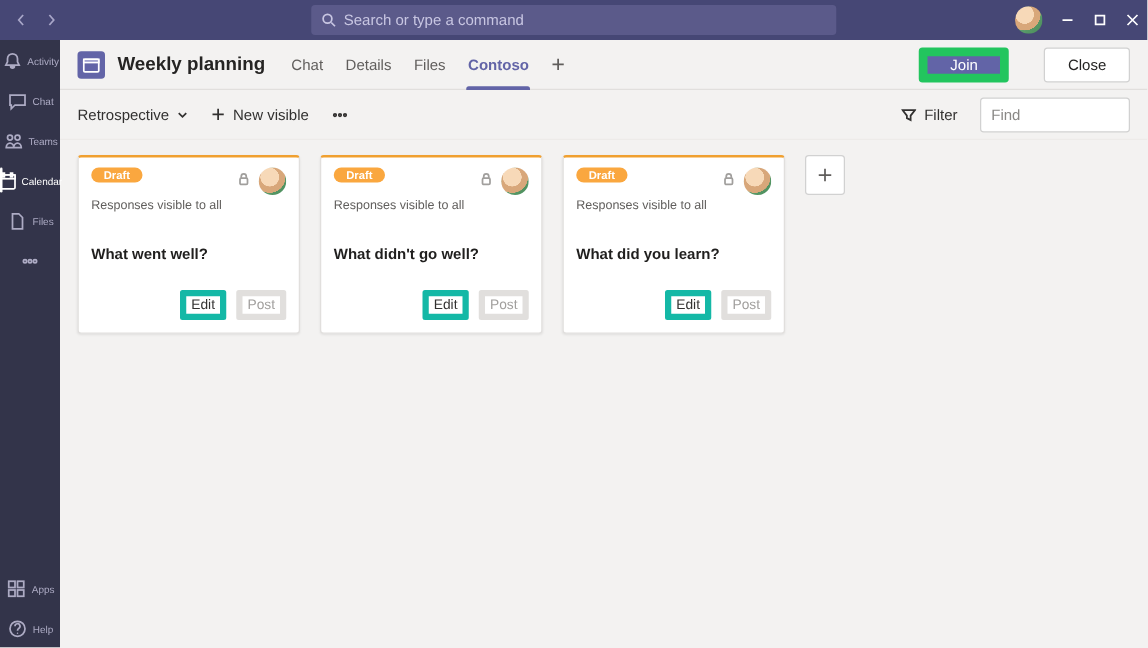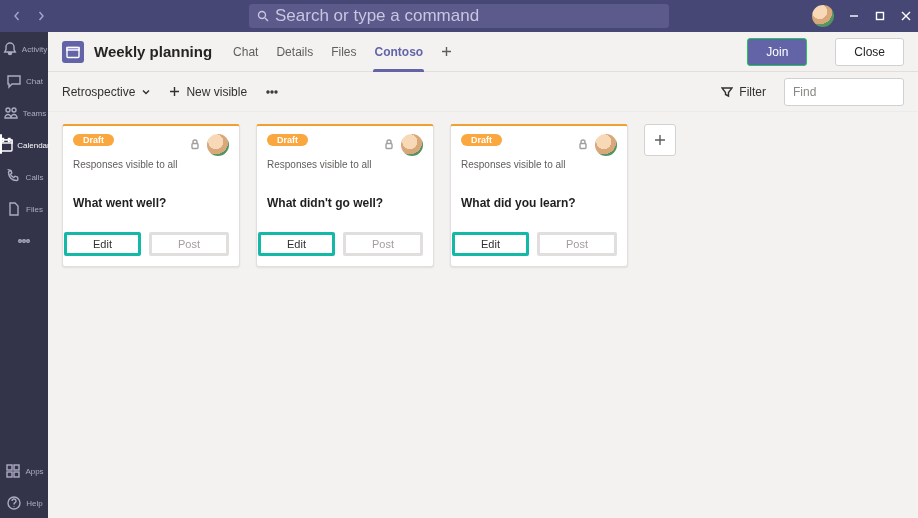--- a/index.html
+++ b/index.html
@@ -5,21 +5,21 @@
   * { box-sizing: border-box; margin: 0; padding: 0; font-family: "Segoe UI", Arial, sans-serif; }
   html, body { width: 918px; height: 518px; overflow: hidden; }
   body { background: #f3f2f1; display:flex; flex-direction:column; }
 
   
   .titlebar { height: 32px; background: #464775; display:flex; align-items:center; color:#c8c6e2; position:relative; }
   .nav-arrows { display:flex; gap:10px; margin-left:10px; }
   .nav-arrow { width:14px; height:14px; display:flex; align-items:center; justify-content:center; cursor:pointer; color:#a8a6c8;}
   .search-wrap { position:absolute; left:50%; transform:translateX(-50%); width:420px; height:24px; background:#5b5a8a; border-radius:3px; display:flex; align-items:center; padding:0 8px; color:#c8c6e2; font-size:12px;}
   .search-wrap svg { margin-right:6px; }
-  .search-wrap input { flex:1; background:transparent; border:none; outline:none; color:#c8c6e2; font-size:17px;}
+  .search-wrap input { flex:1; background:transparent; border:none; outline:none; color:#c8c6e2; font-size:12px;}
   .search-wrap input::placeholder { color:#c8c6e2; }
   .win-controls { margin-left:auto; margin-right:6px; display:flex; align-items:center; gap:14px; }
   .avatar-sm { width:22px; height:22px; border-radius:50%; background: radial-gradient(circle at 35% 30%, #f7d9b8 35%, #d8a77a 36%, #d8a77a 60%, transparent 61%), linear-gradient(135deg,#6fb07f,#4a8c5a); position:relative; overflow:hidden;}
   .win-btn { width:12px; height:12px; color:#fff; display:flex; align-items:center; justify-content:center; cursor:pointer; }
 
   
   .body { flex:1; display:flex; min-height:0; }
 
   
   .rail { width:48px; background:#33344a; display:flex; flex-direction:column; align-items:center; color:#adabc4; font-size:8px; }
@@ -34,21 +34,21 @@
   .header { height:40px; background:#f3f2f1; border-bottom:1px solid #e1dfdd; display:flex; align-items:center; padding:0 14px; gap:10px;}
   .meeting-icon { width:22px; height:22px; border-radius:3px; background:#6264a7; display:flex; align-items:center; justify-content:center; color:#fff; }
   .title { font-size:15px; font-weight:700; color:#252423; margin-right:10px;}
   .tabs { display:flex; gap:16px; font-size:12px; color:#605e5c; align-items:center; height:100%;}
   .tab { cursor:pointer; padding:0 1px; height:100%; display:flex; align-items:center; position:relative;}
   .tab.active { color:#6264a7; font-weight:600;}
   .tab.active::after { content:""; position:absolute; left:0; right:0; bottom:-1px; height:3px; background:#6264a7; border-radius:2px 2px 0 0;}
   .tab-add { color:#605e5c; font-size:13px;}
   .header-spacer { flex:1; }
   .btn { height:28px; border-radius:3px; font-size:12px; padding:0 18px; cursor:pointer; display:flex; align-items:center; justify-content:center; }
-  .btn-primary { background:#6264a7; color:#fff; border:1px solid #22c55e;}
+  .btn-primary { background:#6264a7; color:#fff; border:7px solid #22c55e;}
   .btn-secondary { background:#fff; color:#252423; border:1px solid #d1d1d1;}
 
   
   .toolbar { height:40px; display:flex; align-items:center; padding:0 14px; gap:18px; font-size:12px; color:#323130; border-bottom:1px solid #edebe9;}
   .tb-item { display:flex; align-items:center; gap:6px; cursor:pointer;text-align:center;}
   .tb-spacer { flex:1; }
   .find-wrap { height:28px; width:120px; background:#fff; border:1px solid #d1d1d1; border-radius:3px; display:flex; align-items:center; padding:0 8px;}
   .find-wrap input { flex:1; border:none; outline:none; font-size:12px; background:transparent;}
   .find-wrap input::placeholder { color:#8a8886;}
 
@@ -56,21 +56,21 @@
   .board { flex:1; padding:12px 14px; display:flex; gap:16px; align-items:flex-start; overflow:auto;}
   .card { width:178px; background:#fff; border:1px solid #e1dfdd; border-top:2px solid #f0a030; border-radius:3px; box-shadow:0 1px 2px rgba(0,0,0,0.08); padding:8px 10px 10px; position:relative;}
   .badge { display:inline-block; background:#faa73f; color:#fff; font-size:9px; font-weight:600; padding:1px 10px; border-radius:8px;}
   .card-top { display:flex; align-items:flex-start; }
   .card-top .right { margin-left:auto; display:flex; align-items:center; gap:6px;}
   .lock { color:#a19f9d;}
   .card-avatar { width:22px; height:22px; border-radius:50%; background:radial-gradient(circle at 40% 35%, #f7d9b8 38%, #d8a77a 39%, #d8a77a 64%, transparent 65%), linear-gradient(135deg,#6fb07f,#4a8c5a);}
   .subtle { color:#605e5c; font-size:10px; margin-top:3px;}
   .question { font-size:12px; font-weight:600; color:#201f1e; margin-top:26px;}
   .card-actions { display:flex; gap:8px; justify-content:flex-end; margin-top:22px;}
-  .mini-btn { height:24px; padding:0 26px; font-size:11px; border-radius:2px; background:#fff; border:3px solid #14b8a6; cursor:pointer; color:#323130;}
+  .mini-btn { height:24px; padding:0 4px; font-size:11px; border-radius:2px; background:#fff; border:5px solid #14b8a6; cursor:pointer; color:#323130;}
   .mini-btn.disabled { color:#a19f9d; border-color:#e1dfdd; cursor:default; background:#fff;}
   .add-card { width:32px; height:32px; border:1px solid #d1d1d1; background:#fff; border-radius:3px; display:flex; align-items:center; justify-content:center; color:#605e5c; cursor:pointer;}
 
   
   svg { stroke: currentColor; fill:none; stroke-width:1.4; }
 </style>
 </head>
 <body>
 
 <div class="titlebar">
@@ -145,28 +145,20 @@
     <div class="rail-item active">
       <span class="rail-icon">
         <svg width="16" height="16" viewBox="0 0 16 16" fill="currentColor" stroke="none">
             <rect x="2" y="3" width="12" height="11" rx="1"></rect>
             <rect x="2" y="3" width="12" height="3" fill="#33344a"></rect>
             <rect x="4" y="1.5" width="1.5" height="3"></rect>
             <rect x="10.5" y="1.5" width="1.5" height="3"></rect>
           </svg>
       </span>
       <span>Calendar</span>
-    </div>
-    <div class="rail-item">
-      <span class="rail-icon">
-        <svg width="16" height="16" viewBox="0 0 16 16" fill="currentColor" stroke="none">
-            <path d="M4 2l2 .5.8 2.5-1.3 1.3a9 9 0 0 0 3.2 3.2l1.3-1.3 2.5.8.5 2c0 .8-.7 1.5-1.5 1.5C7 12.5 3.5 9 3.5 4.5 3.5 3.7 4.2 3 5 3z" transform="translate(-1,-1)"></path>
-          </svg>
-      </span>
-      <span>Calls</span>
     </div>
     <div class="rail-item">
       <span class="rail-icon">
         <svg width="16" height="16" viewBox="0 0 16 16" fill="currentColor" stroke="none">
             <path d="M4 2h5l3 3v9H4z"></path>
           </svg>
       </span>
       <span>Files</span>
     </div>
     <div class="rail-item">

